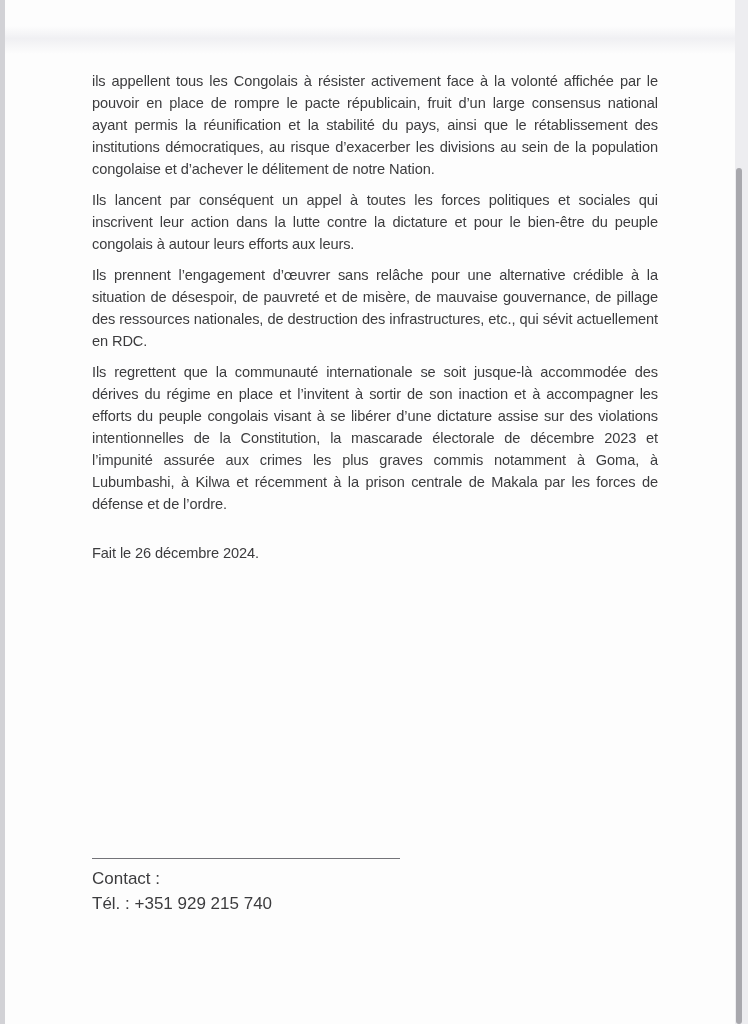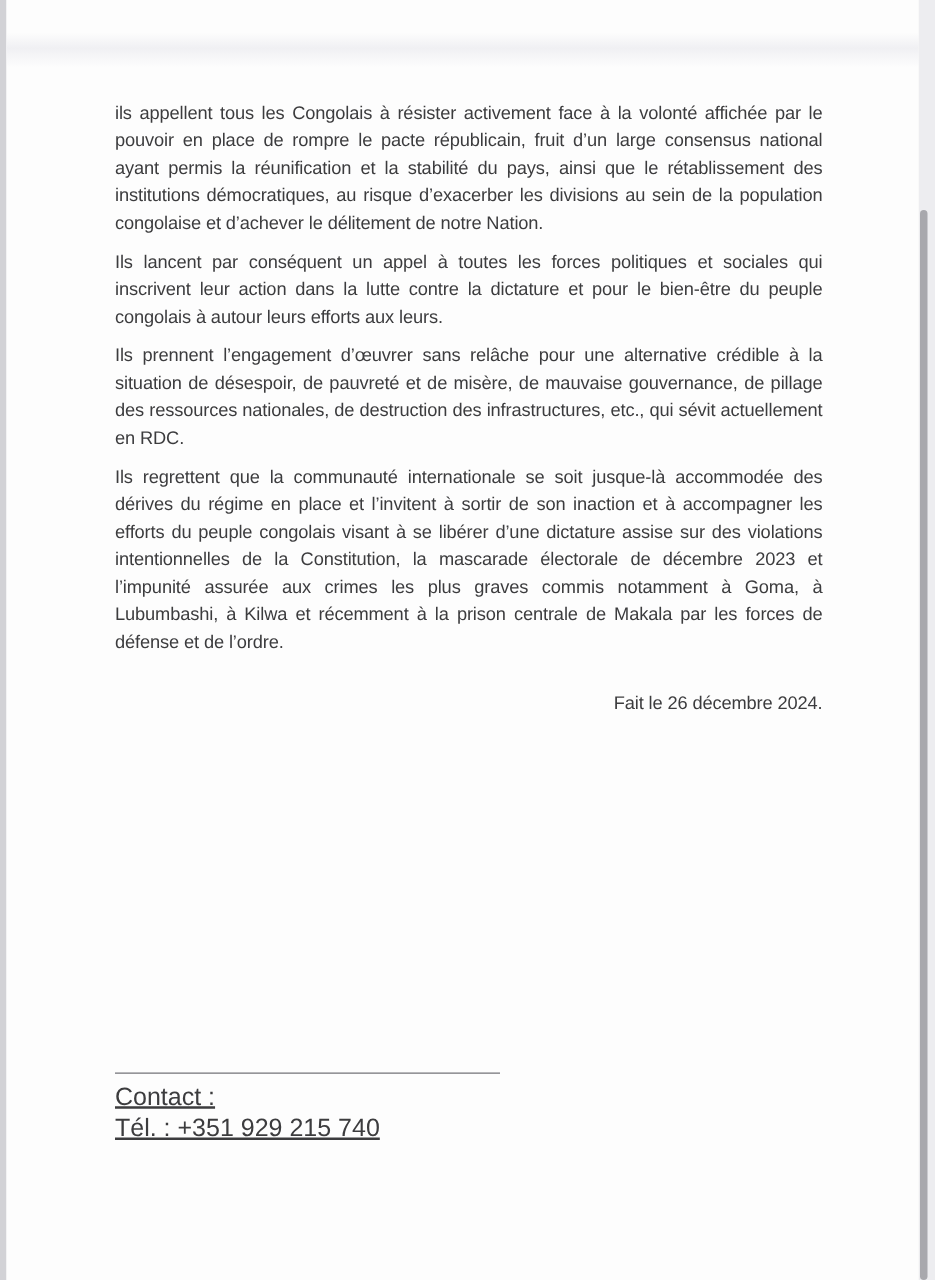--- a/index.html
+++ b/index.html
@@ -58,41 +58,39 @@
     position: absolute;
     left: 92px;
     top: 70px;
     width: 566px;
     font-size: 14.6px;
     line-height: 22px;
     letter-spacing: -0.1px;
     text-align: justify;
     color: #3c3c3e;
     filter: blur(0.2px);
-    margin-top: 10px;
   }
   .doc-content p {
     margin: 0 0 9px 0;
   }
   .doc-content p.date-line {
     margin-top: 27px;
-    text-align: right;
+    text-align: left;
   }
 
   
   .contact-block {
     position: absolute;
     left: 92px;
     top: 858px;
     width: 566px;
-    font-size: 20px;
+    font-size: 17px;
     line-height: 25px;
     color: #3c3c3e;
     filter: blur(0.2px);
-    text-decoration: underline;
   }
   .contact-sep {
     width: 308px;
     height: 1px;
     background: #737378;
     margin-bottom: 7px;
   }
 </style>
 </head>
 <body>

